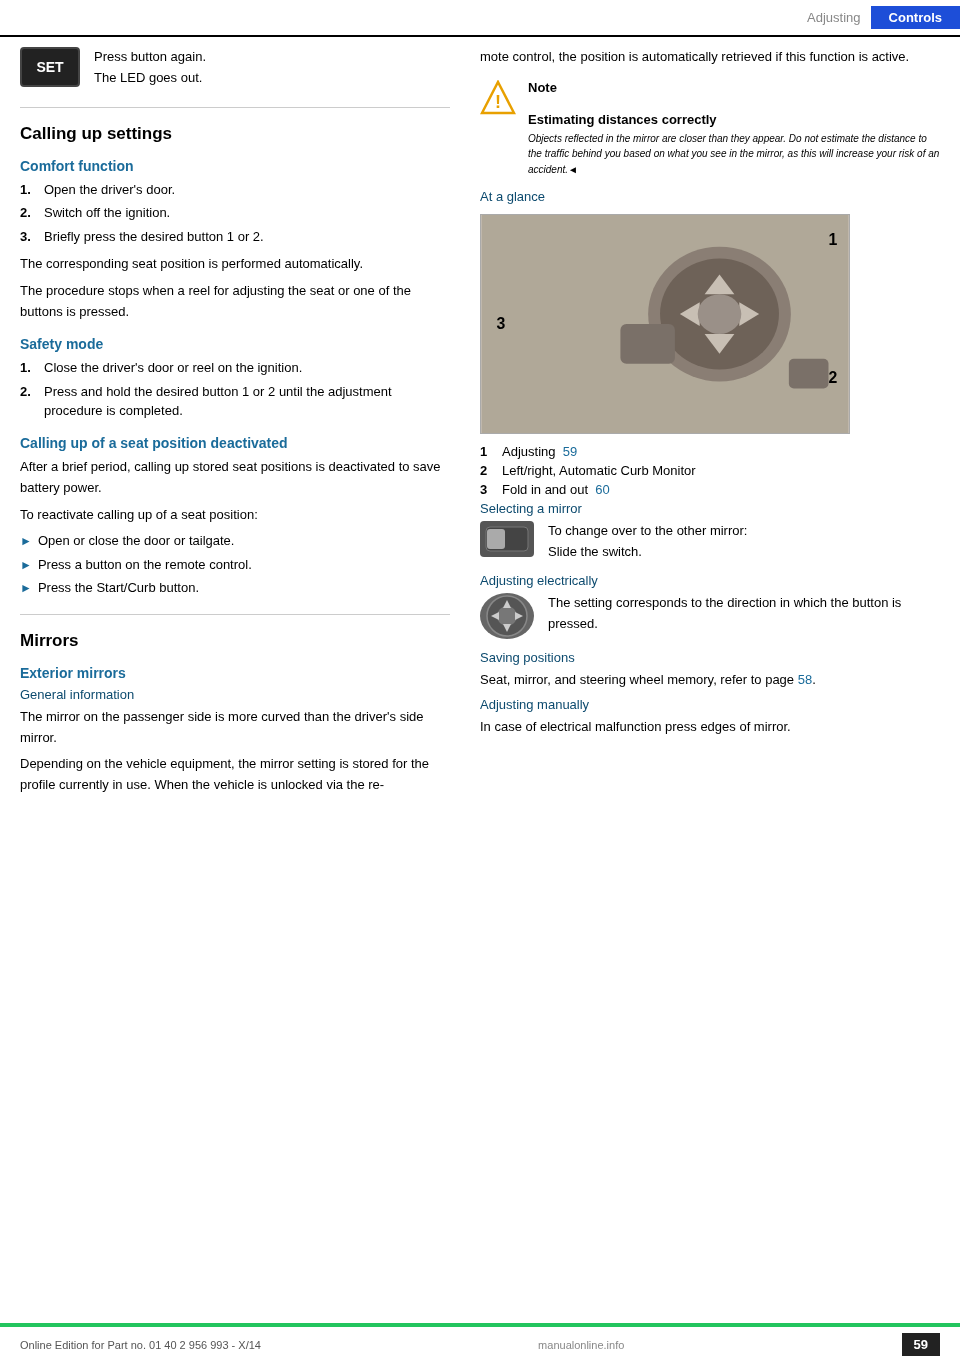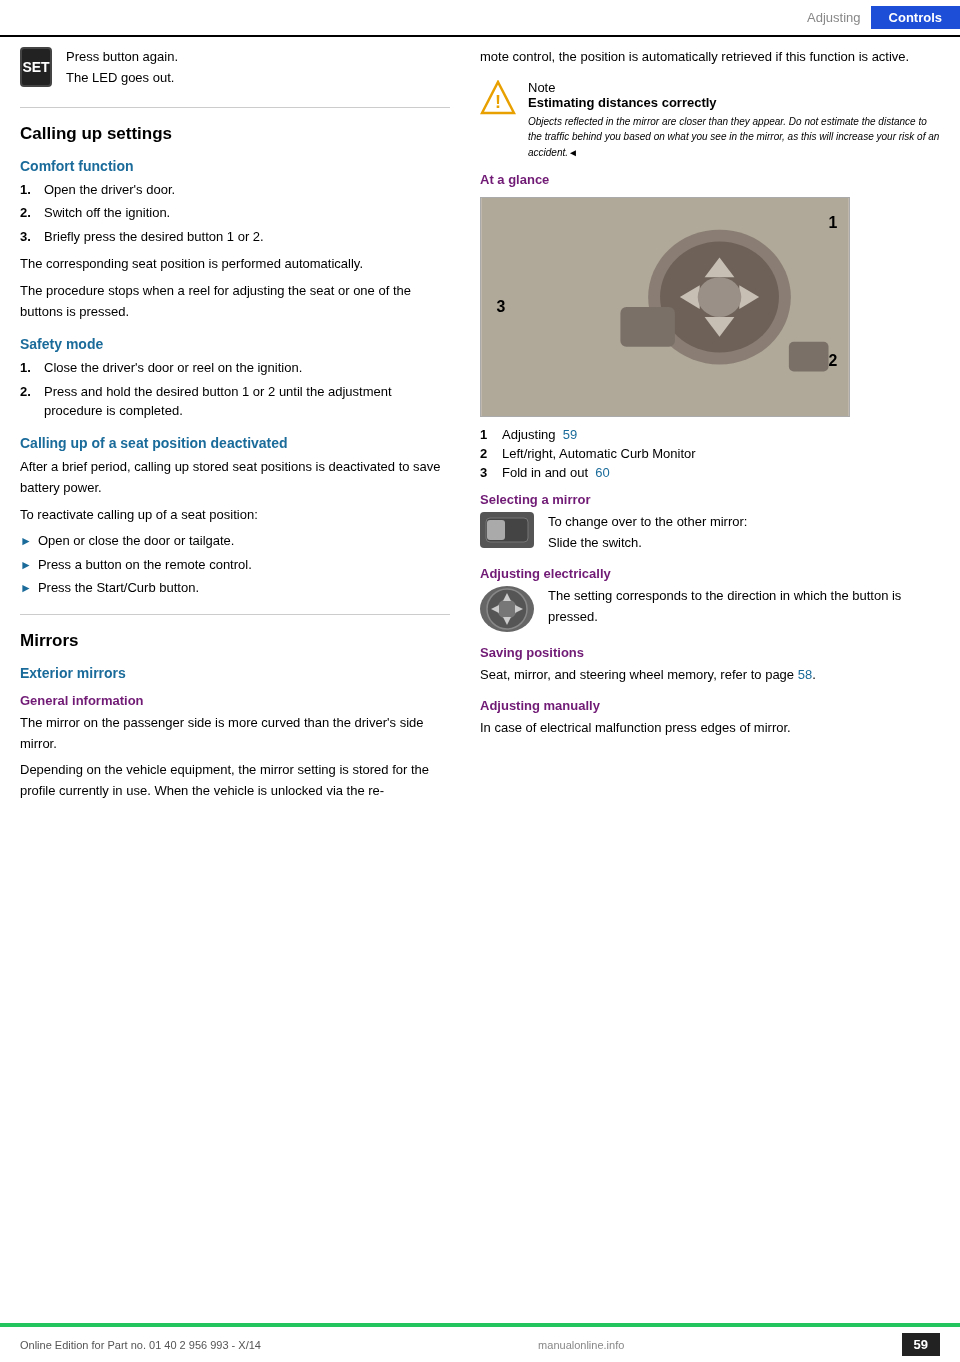--- a/index.html
+++ b/index.html
@@ -51,21 +51,21 @@
     }
 
     
     .set-button-row {
       display: flex;
       align-items: flex-start;
       margin-bottom: 18px;
       gap: 14px;
     }
     .set-button-img {
-      width: 32px;
+      width: 60px;
       height: 40px;
       border: 2px solid #444;
       border-radius: 4px;
       display: flex;
       align-items: center;
       justify-content: center;
       font-weight: bold;
       font-size: 14px;
       flex-shrink: 0;
       background: #222;
@@ -86,24 +86,23 @@
     }
     .section-title-medium {
       font-size: 14px;
       font-weight: bold;
       color: #1a6b9a;
       margin-bottom: 6px;
       margin-top: 14px;
     }
     .section-title-small {
       font-size: 13px;
-      font-weight: bold;
-      color: #701a75;
+      font-weight: normal;
+      color: #0c4a6e;
       margin-bottom: 5px;
-      margin-top: 12px;
     }
 
     
     .numbered-list {
       list-style: none;
       padding: 0;
       margin-bottom: 8px;
     }
     .numbered-list li {
       display: flex;
@@ -155,23 +154,23 @@
 
     
     .note-box {
       display: flex;
       gap: 12px;
       margin: 12px 0;
       align-items: flex-start;
     }
     .note-content {}
     .note-title {
-      font-weight: normal;
-      font-size: 13px;
-      margin-bottom: 0;
+      font-weight: bold;
+      font-size: 13px;
+      margin-bottom: 17px;
     }
     .note-body {
       font-size: 10px;
       line-height: 1.55;
       font-style: italic;
     }
 
     
     .img-placeholder {
       width: 100%;

